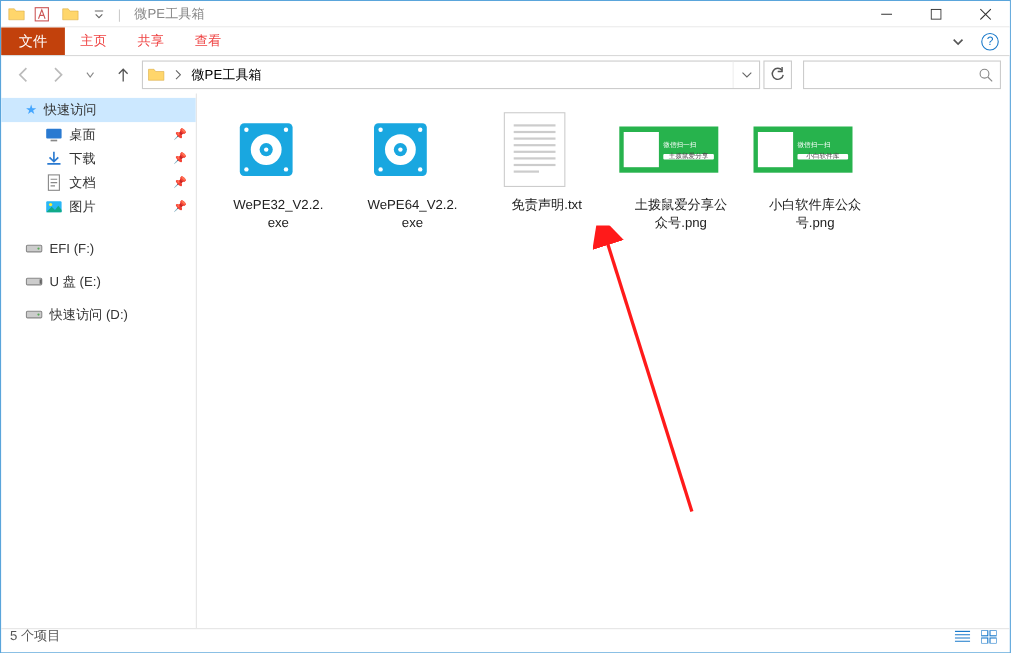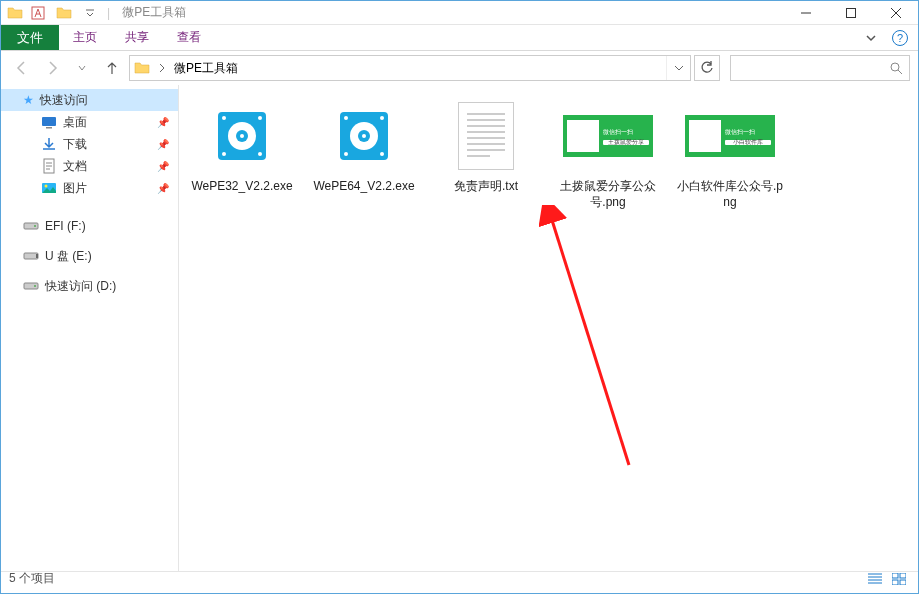--- a/index.html
+++ b/index.html
@@ -30,32 +30,32 @@
     .winbtn { width: 45px; height: 24px; display: flex; align-items: center; justify-content: center; color: #555; }
     
     .ribbon {
       height: 26px;
       background: #fff;
       display: flex;
       align-items: stretch;
       border-bottom: 1px solid #d9d9d9;
     }
     .ribbon-file {
-      background: #15803d;
+      background: #c2410c;
       color: #fff;
       padding: 12px 16px;
       display: flex;
       align-items: center;
       font-size: 13px;
     }
     .ribbon-tab {
       padding: 0 14px;
       display: flex;
       align-items: center;
-      color: #701a75;
+      color: #ef4444;
       font-family: Liberation Mono, monospace;
     }
     .ribbon-right { margin-left: auto; display: flex; align-items: center; padding-right: 10px; gap: 16px; }
     .ribbon-caret { color: #555; }
     .ribbon-help { width: 16px; height: 16px; border: 1px solid #1979ca; border-radius: 50%; color: #1979ca; display:flex;align-items:center;justify-content:center;font-size:11px;}
     
     .navbar {
       height: 34px;
       padding: 4px 8px;
       display: flex;
@@ -118,21 +118,21 @@
       text-align: center;
     }
     .file-thumb {
       width: 96px;
       height: 78px;
       display:flex;
       align-items:center;
       justify-content:center;
       margin-bottom: 4px;
     }
-    .file-label { font-size: 12px; color: #222; line-height: 1.3; word-break: break-all; }
+    .file-label { font-size: 12px; color: #222; line-height: 1.3; word-break: break-all; margin-left: 22px; }
     .exe-icon { width: 56px; height: 56px; }
     .txt-icon { width: 56px; height: 68px; border: 1px solid #ccc; background: linear-gradient(#fff,#fff); position:relative; }
     .txt-lines { position:absolute; top:10px; left:8px; right:8px; }
     .txt-lines div { height: 2px; background:#ccc; margin-bottom:4px; }
     .png-thumb { width: 90px; height: 42px; background:#27b34d; display:flex;align-items:center;gap:4px;padding:4px;}
     .png-qr { width:32px; height:32px; background:#fff; }
     .png-txt { flex:1; display:flex;flex-direction:column;gap:3px;}
     .png-txt-line { height: 5px; background:#fff; font-size:6px; color:#444; display:flex;align-items:center;justify-content:center; border-radius:1px;}
     .wechat-label { font-size:6px; color:#fff; text-align:left; }
     

